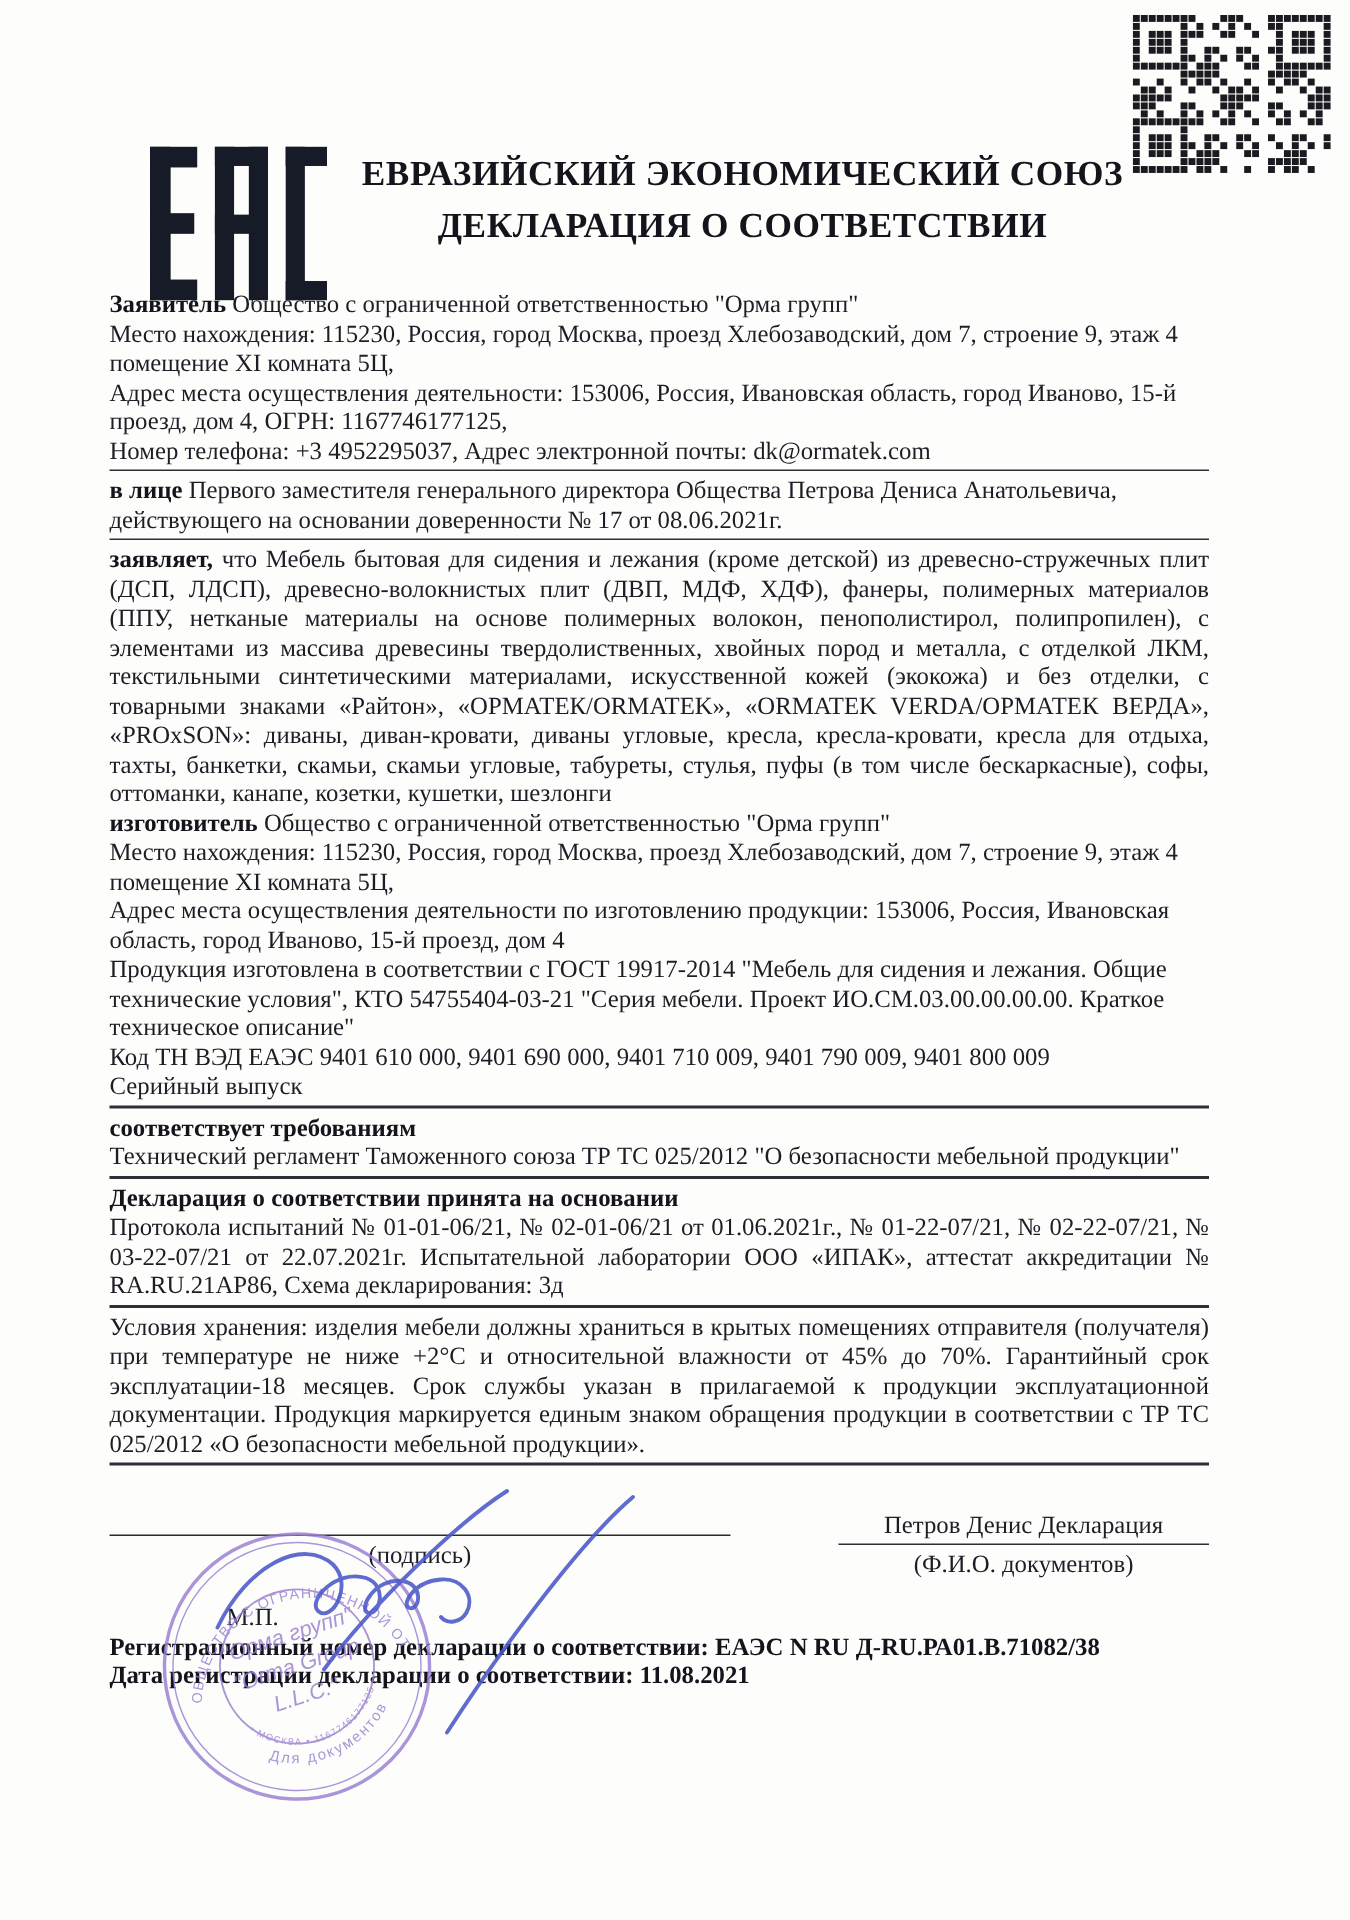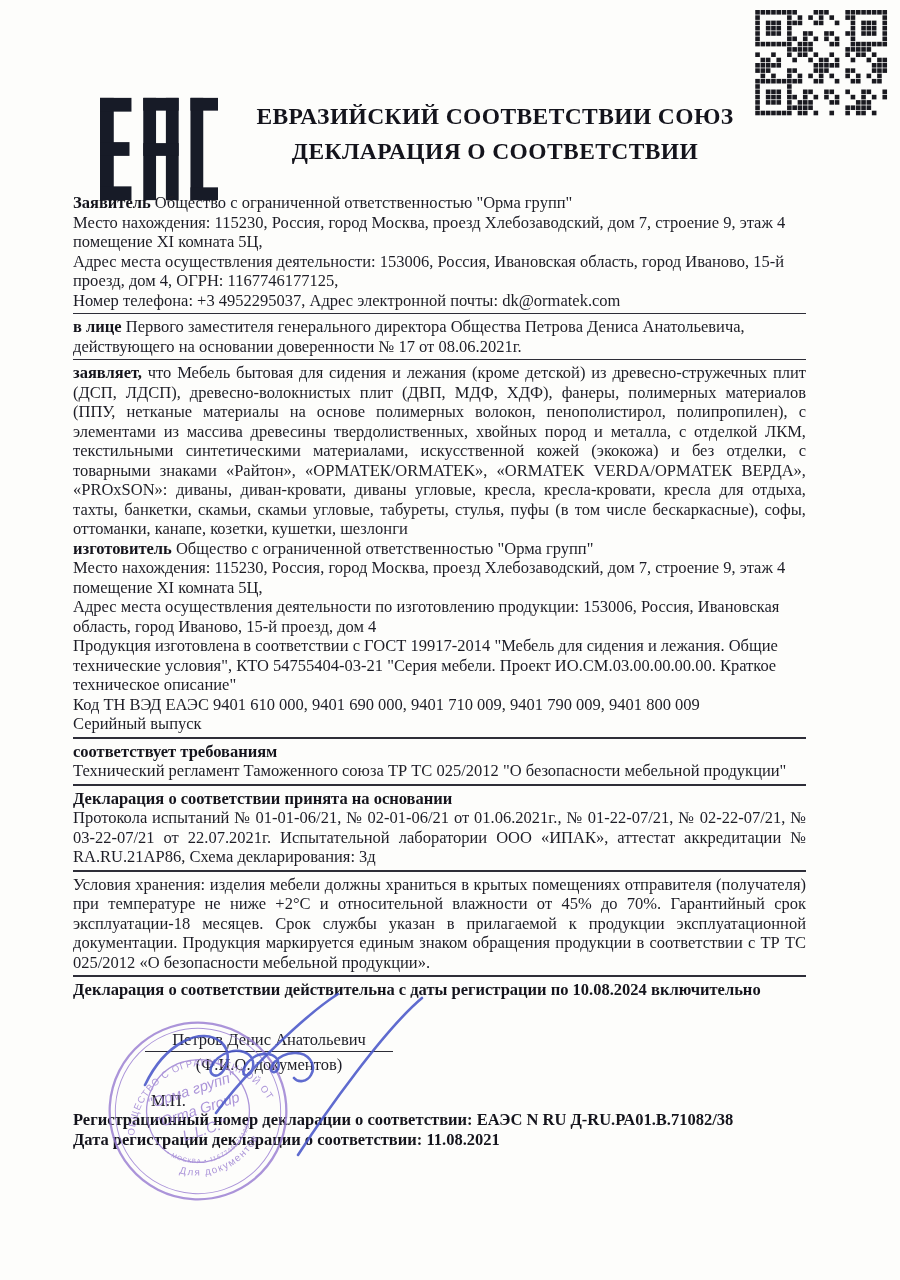--- a/index.html
+++ b/index.html
@@ -45,21 +45,21 @@
         <rect x="67" y="0" width="13" height="104"></rect>
       <rect x="44" y="0" width="36" height="13"></rect>
         <rect x="44" y="46" width="36" height="13"></rect>
       <rect x="92" y="0" width="13" height="104"></rect>
         <rect x="92" y="0" width="28" height="13"></rect>
       <rect x="92" y="91" width="28" height="13"></rect>
     </g>
   </svg>
 
   <div class="doc-title">
-    <div>ЕВРАЗИЙСКИЙ СООТВЕТСТВИИ СОЮЗ</div>
+    <div>ЕВРАЗИЙСКИЙ ЭКОНОМИЧЕСКИЙ СОЮЗ</div>
     <div>ДЕКЛАРАЦИЯ О СООТВЕТСТВИИ</div>
   </div>
 
   <svg class="qr" width="133" height="106" viewBox="0 0 132.5 106">
     <g class="mods" fill="#1a1a20">
         <rect x="0.0" y="0.0" width="4.6" height="4.6"></rect>
         <rect x="5.3" y="0.0" width="4.6" height="4.6"></rect>
         <rect x="10.6" y="0.0" width="4.6" height="4.6"></rect>
         <rect x="15.9" y="0.0" width="4.6" height="4.6"></rect>
         <rect x="21.2" y="0.0" width="4.6" height="4.6"></rect>
@@ -342,25 +342,28 @@
 
     <p class="bold-line">Декларация о соответствии принята на основании</p>
     <p class="just">Протокола испытаний № 01-01-06/21, № 02-01-06/21 от 01.06.2021г., № 01-22-07/21, № 02-22-07/21, № 03-22-07/21 от 22.07.2021г. Испытательной лаборатории ООО «ИПАК», аттестат аккредитации № RA.RU.21АР86, Схема декларирования: 3д</p>
 
     <hr class="hr thick">
 
     <p class="just">Условия хранения: изделия мебели должны храниться в крытых помещениях отправителя (получателя) при температуре не ниже +2°С и относительной влажности от 45% до 70%. Гарантийный срок эксплуатации-18 месяцев. Срок службы указан в прилагаемой к продукции эксплуатационной документации. Продукция маркируется единым знаком обращения продукции в соответствии с ТР ТС 025/2012 «О безопасности мебельной продукции».</p>
 
     <hr class="hr thick">
 
-    <p class="bold-line">Декларация о соответствии действительна с даты регистрации по  10.08.2024 включительно</p>
 
     <div class="sig-row">
+      <div class="sig-left">
+        <div class="sig-line"></div>
+        <div class="sig-cap">(подпись)</div>
+      </div>
       <div class="sig-right">
-        <div class="sig-name">Петров Денис Анатольевич</div>
+        <div class="sig-name">Петров Денис Декларация</div>
         <div class="sig-cap">(Ф.И.О. документов)</div>
       </div>
     </div>
 
     <div class="mp">М.П.</div>
 
     <p class="reg"><span>Регистрационный номер декларации о соответствии:</span> <span>ЕАЭС N RU Д-RU.РА01.В.71082/38</span></p>
     <p class="reg"><span>Дата регистрации декларации о соответствии:</span> <span>11.08.2021</span></p>
 
   </div>

